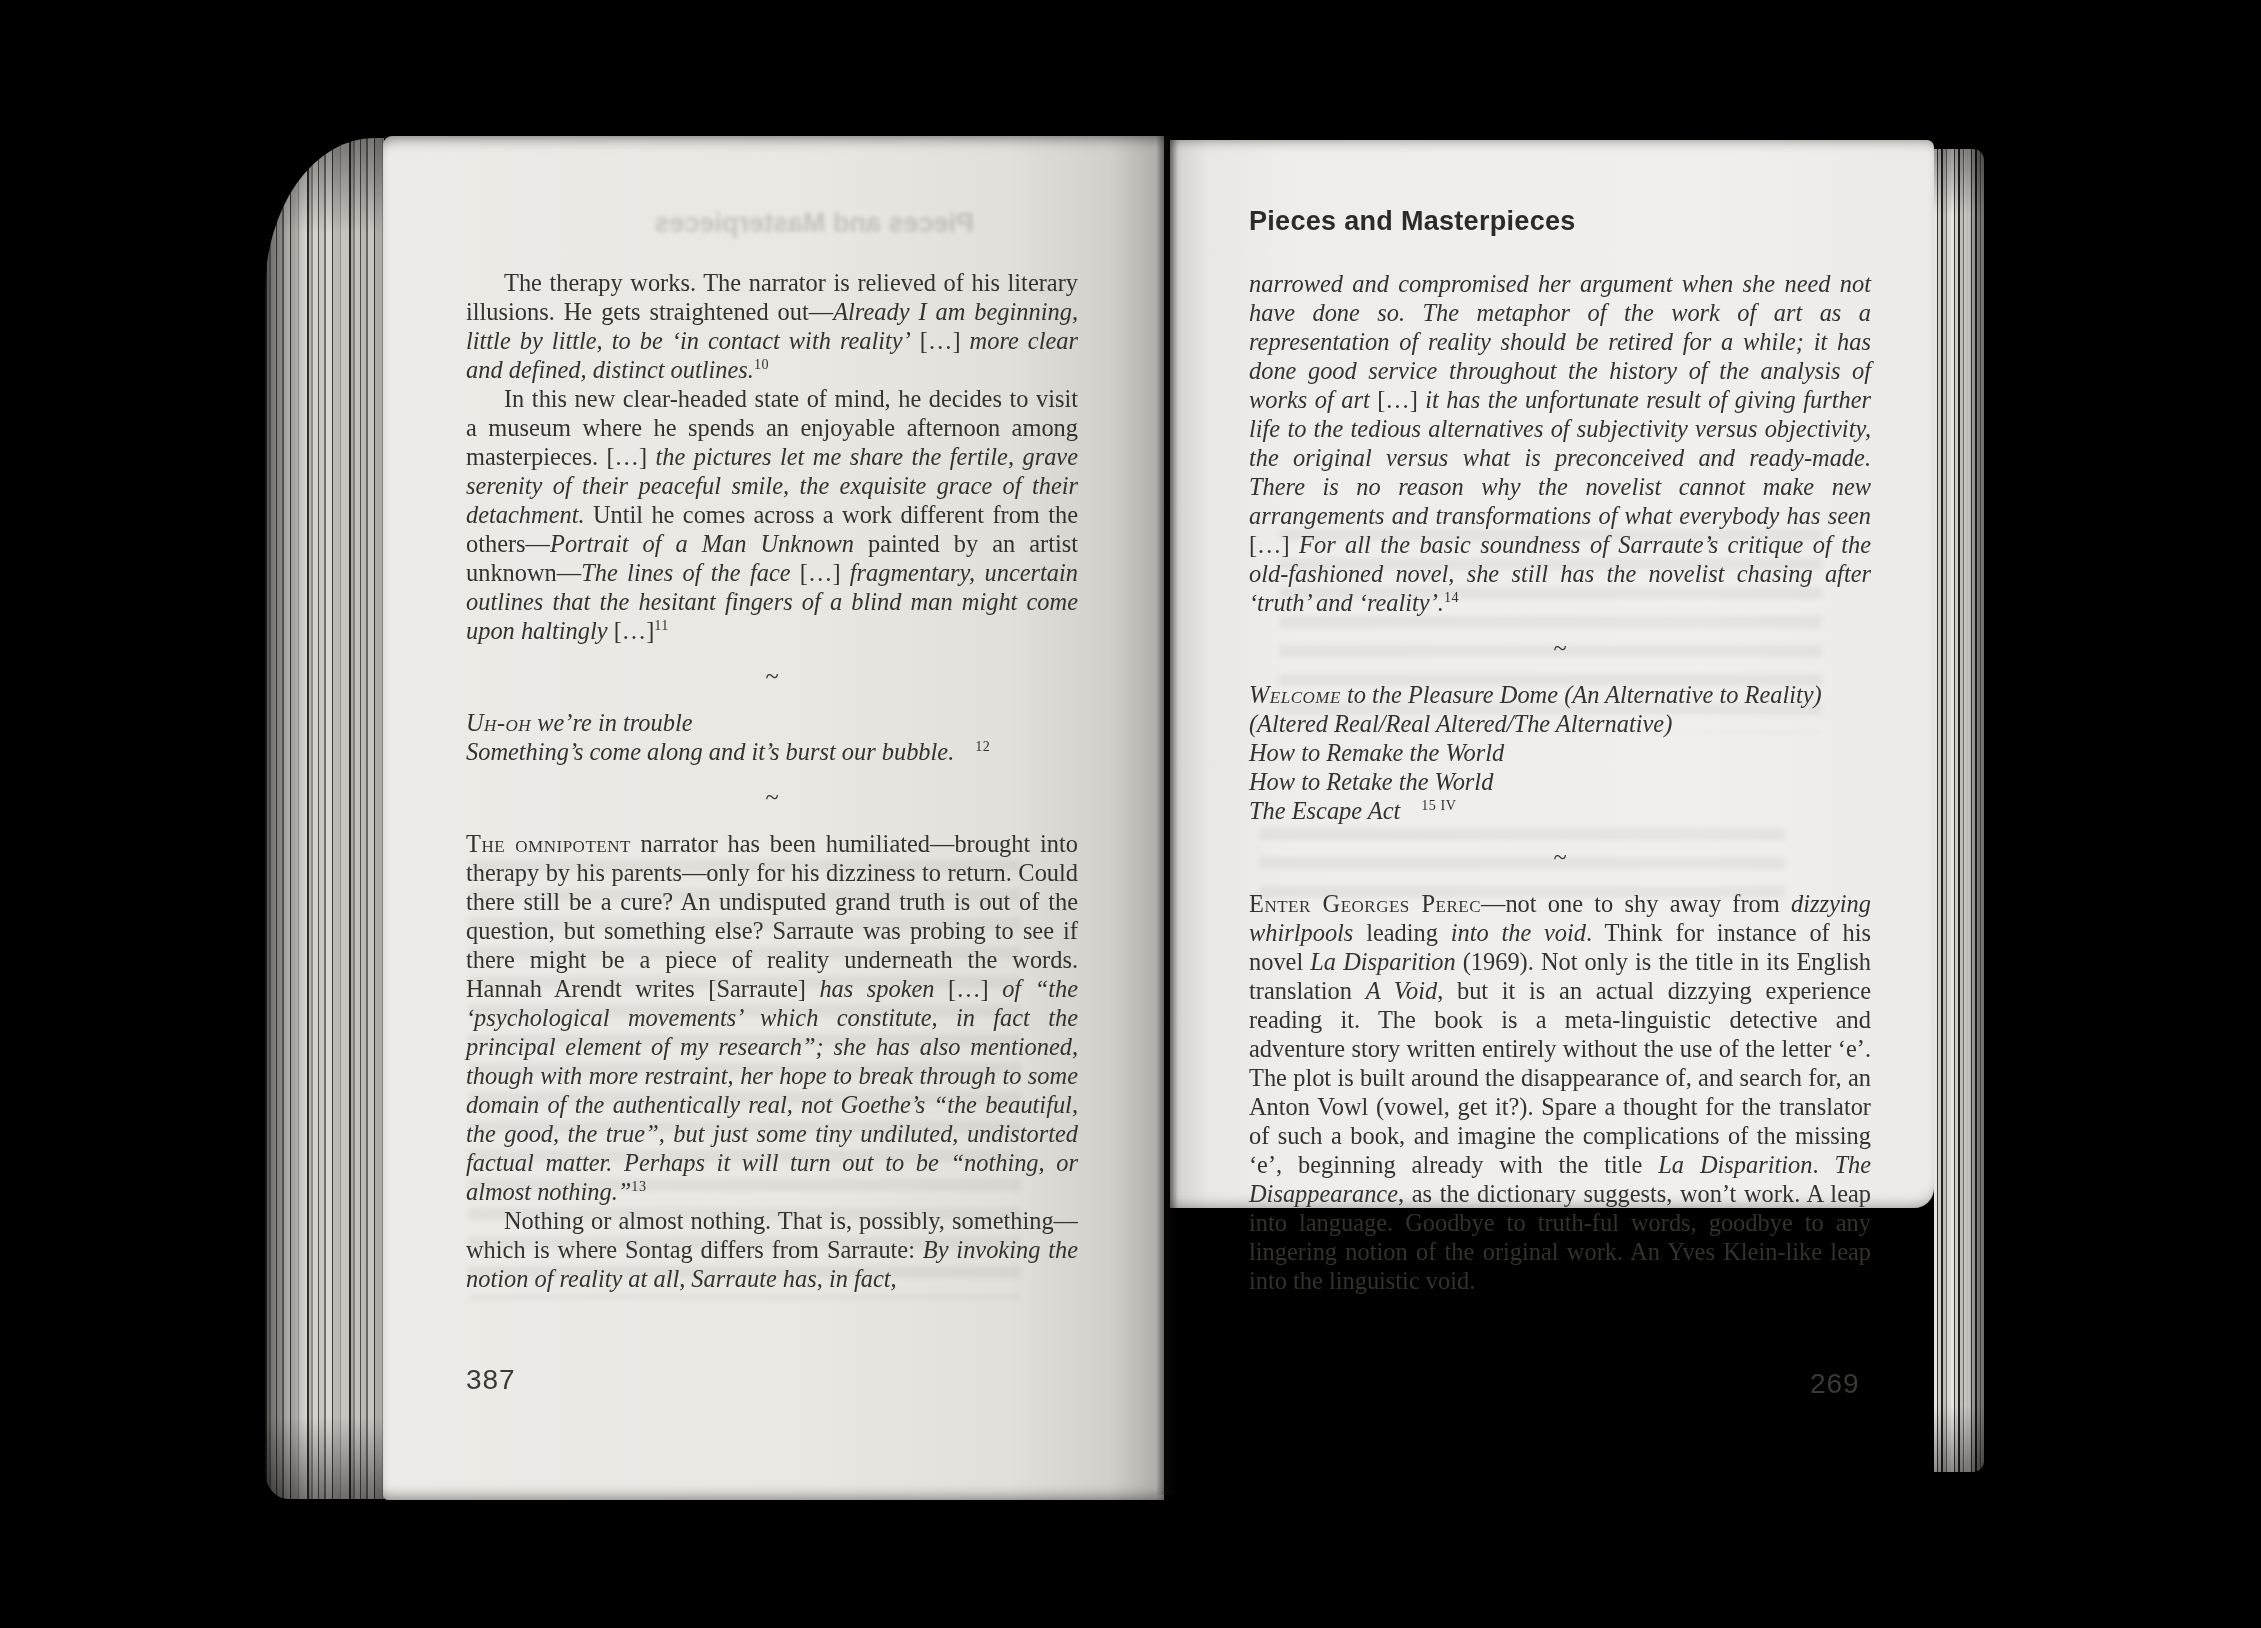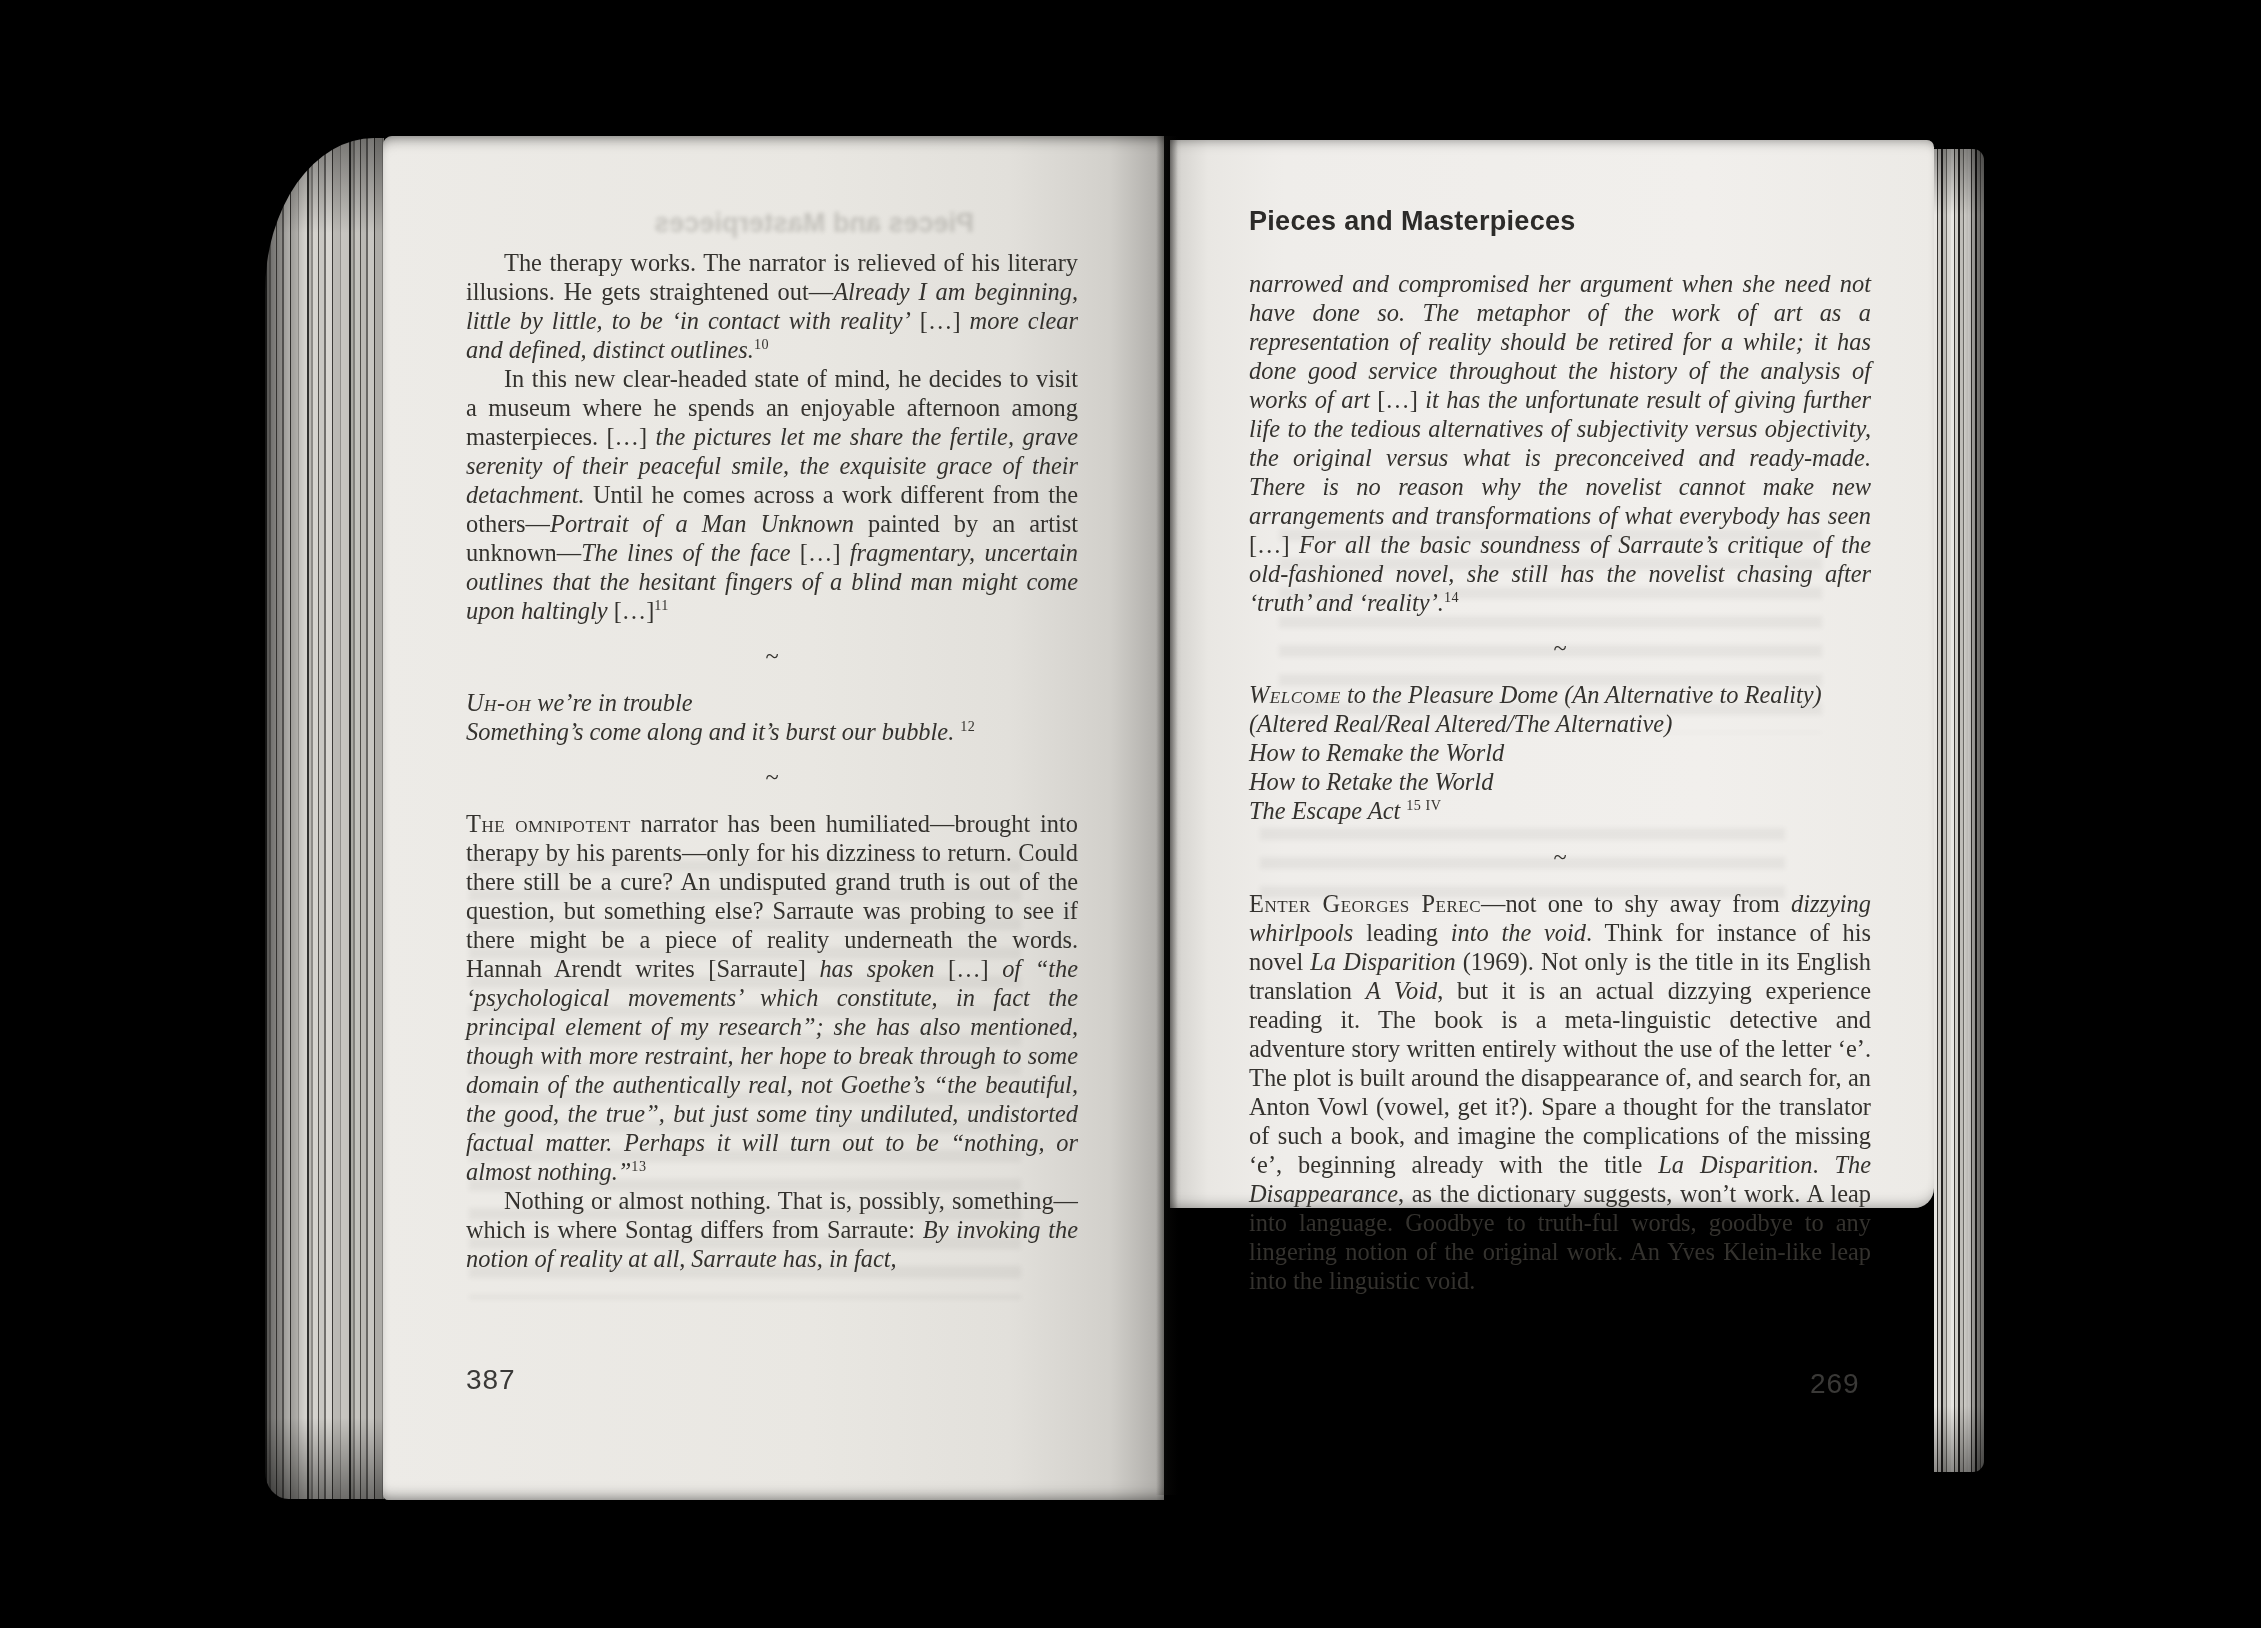--- a/index.html
+++ b/index.html
@@ -37,30 +37,30 @@
   .page.right{left:905px;top:9px;width:764px;height:1068px;
     border-radius:0 7.2px 20px 0;
     background:linear-gradient(90deg,#b3b1ad 0%,#d8d6d2 1.5%,#e9e7e3 5%,#efedea 15%,#f1efec 70%,#eceae6 100%);
     box-shadow:inset 0 9px 12.7px -10px rgba(0,0,0,.5), inset 0 -11px 14.5px -11.8px rgba(0,0,0,.45);}
   .gutter{position:absolute;left:891px;top:4.5px;width:22px;height:1359px;z-index:3;
     background:linear-gradient(90deg, rgba(0,0,0,0) 0%, rgba(25,24,22,.3) 40%, rgba(10,9,8,.5) 55%, rgba(0,0,0,0) 100%);}
 
   
   .col{position:absolute;color:#34322e;font-size:24.4px;line-height:29px;
        text-align:justify;hyphens:none;}
-  #left-col{left:83px;top:112px;width:612px;}
+  #left-col{left:83px;top:132px;width:612px;}
   #right-col{left:79px;top:129px;width:622px;}
   .para{margin:0;}
   .para.indent{text-indent:38px;}
   .it{font-style:italic;}
   .sc{font-variant:small-caps;letter-spacing:0.5px;}
   sup{font-size:.58em;line-height:0;vertical-align:super;letter-spacing:0.5px;}
   .verse{text-align:left;}
   .verse .vline{white-space:nowrap;}
-  .verse sup{margin-left:6px;}
+  .verse sup{margin-left:21px;}
   .sep{text-align:center;margin:16.3px 0 18px;font-size:24.4px;color:#34322e;}
 
   .running-header{position:absolute;left:79px;top:66px;
     font-family:"Liberation Sans",sans-serif;font-weight:700;font-size:27px;
     color:#2c2b29;letter-spacing:0.3px;}
   .pagenum{position:absolute;top:1228px;font-family:"Liberation Sans",sans-serif;
     font-size:28px;color:#3a3937;letter-spacing:0.9px;}
   .pn-left{left:83px;}
   .pn-right{left:640px;}
 

